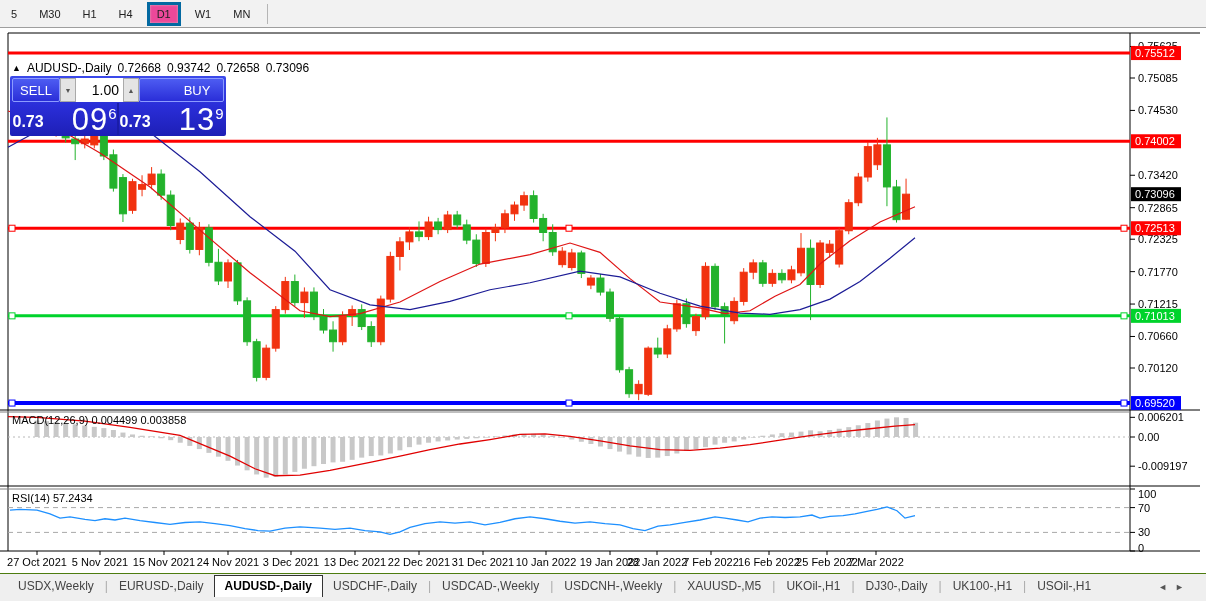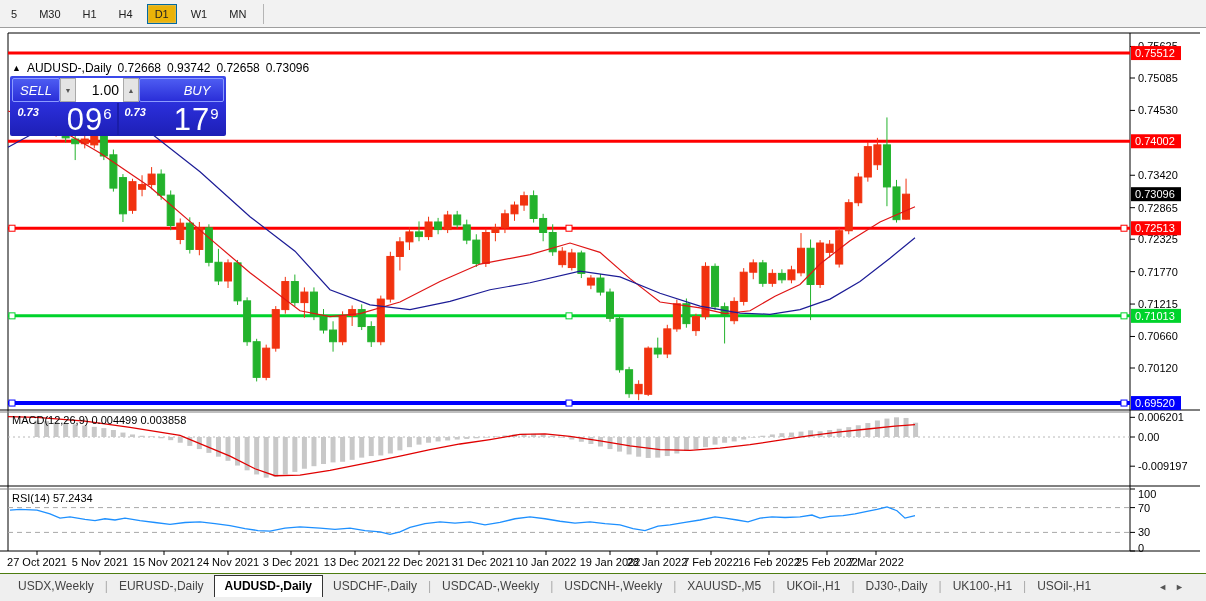--- a/index.html
+++ b/index.html
@@ -1,40 +1,40 @@
 <!DOCTYPE html>
 <html><head>
 <meta charset="utf-8">
 <style>
   html,body{margin:0;padding:0;background:#fff;width:1206px;height:601px;overflow:hidden;
     font-family:"Liberation Sans",sans-serif;position:relative;}
   #toolbar{position:absolute;left:0;top:0;width:1206px;height:28px;background:#f2f2f2;
     border-bottom:1px solid #9f9f9f;display:flex;align-items:center;box-sizing:border-box;}
   .tf-btn{font-size:11px;color:#222;padding:3px 7px;margin:0 3px;cursor:default;border:1px solid transparent;}
-  .tf-btn.active{background:#eab308;border:1px solid #0369a1;box-shadow:inset 0 0 2px #ccc;}
+  .tf-btn.active{background:#ec4899;border:3px solid #0369a1;box-shadow:inset 0 0 2px #ccc;}
   .tf-sep{width:1px;height:20px;background:#b5b5b5;margin:0 6px;}
   #chart-wrap{position:absolute;left:0;top:28px;width:1206px;height:545px;}
   svg text{font-family:"Liberation Sans",sans-serif;}
   #chart-title{position:absolute;left:12px;top:33px;font-size:12px;color:#000;display:flex;gap:6px;align-items:center;}
   #chart-title .tri{font-size:9px;}
   
   #trade-panel{position:absolute;left:10px;top:48px;width:216px;height:60px;
     background:linear-gradient(180deg,#3b49ea 0%,#2a2ed8 50%,#1d1fb6 100%);
     border-radius:2px;box-sizing:border-box;padding:2px;}
   #tp-row1{display:flex;height:24px;align-items:stretch;}
   .tp-btn{background:linear-gradient(180deg,#4d5cf2,#2a2ed8);border:1px solid #8c9bff;color:#fff;
-    font-size:13px;display:flex;align-items:center;justify-content:center;flex:0 0 46px;border-radius:2px;font-style:italic;}
+    font-size:13px;display:flex;align-items:center;justify-content:center;flex:0 0 46px;border-radius:2px;}
   #tp-buy{flex:0 0 52px;padding-left:31px;}
   .tp-spin{flex:0 0 14px;background:#e4e4e4;border:1px solid #aaa;color:#555;font-size:7px;
     display:flex;align-items:center;justify-content:center;}
   #tp-vol{flex:1;border:none;background:#fff;font-size:14px;text-align:right;padding:0 4px;
     font-family:"Liberation Sans",sans-serif;color:#000000;min-width:0;}
   #tp-row2{display:flex;height:32px;margin-top:1px;}
   .tp-price{flex:1;display:flex;align-items:flex-end;justify-content:center;color:#fff;padding-bottom:1px;}
-  .tp-price .pre{font-size:11px;font-weight:bold;margin-bottom:16px;font-style:italic;}
+  .tp-price .pre{font-size:16px;font-weight:bold;margin-bottom:3px;}
   .tp-price .big{font-size:31px;line-height:28px;letter-spacing:1px;margin-left:28px;}
   .tp-price .sup{font-size:15px;margin-bottom:12px;}
   #tp-div{width:2px;background:#1a1da8;}
   
   #tabbar{position:absolute;left:0;top:573px;width:1206px;height:32px;background:#efefef;
     border-top:1px solid #4d7c0f;box-sizing:border-box;font-size:12px;color:#444;}
   #tabs{display:flex;align-items:flex-end;height:23px;padding-left:8px;}
   .tab{padding:3px 10px 4px 10px;white-space:nowrap;}
   .tab.active{background:#fff;border:1px solid #333;border-bottom:none;font-weight:bold;color:#000;}
   .tab-sep{color:#aaa;padding:0 1px 4px 1px;}
@@ -489,21 +489,21 @@
     </div>
     <div id="tp-row2">
       <div class="tp-price">
         <span class="pre">0.73</span>
         <span class="big">09</span>
         <span class="sup">6</span>
       </div>
       <div id="tp-div"></div>
       <div class="tp-price">
         <span class="pre">0.73</span>
-        <span class="big">17</span>
+        <span class="big">13</span>
         <span class="sup">9</span>
       </div>
     </div>
   </div>
 </div>
 
 <div id="tabbar">
   <div id="tabs">
       <span class="tab">USDX,Weekly</span>
       <span class="tab-sep">|</span>

